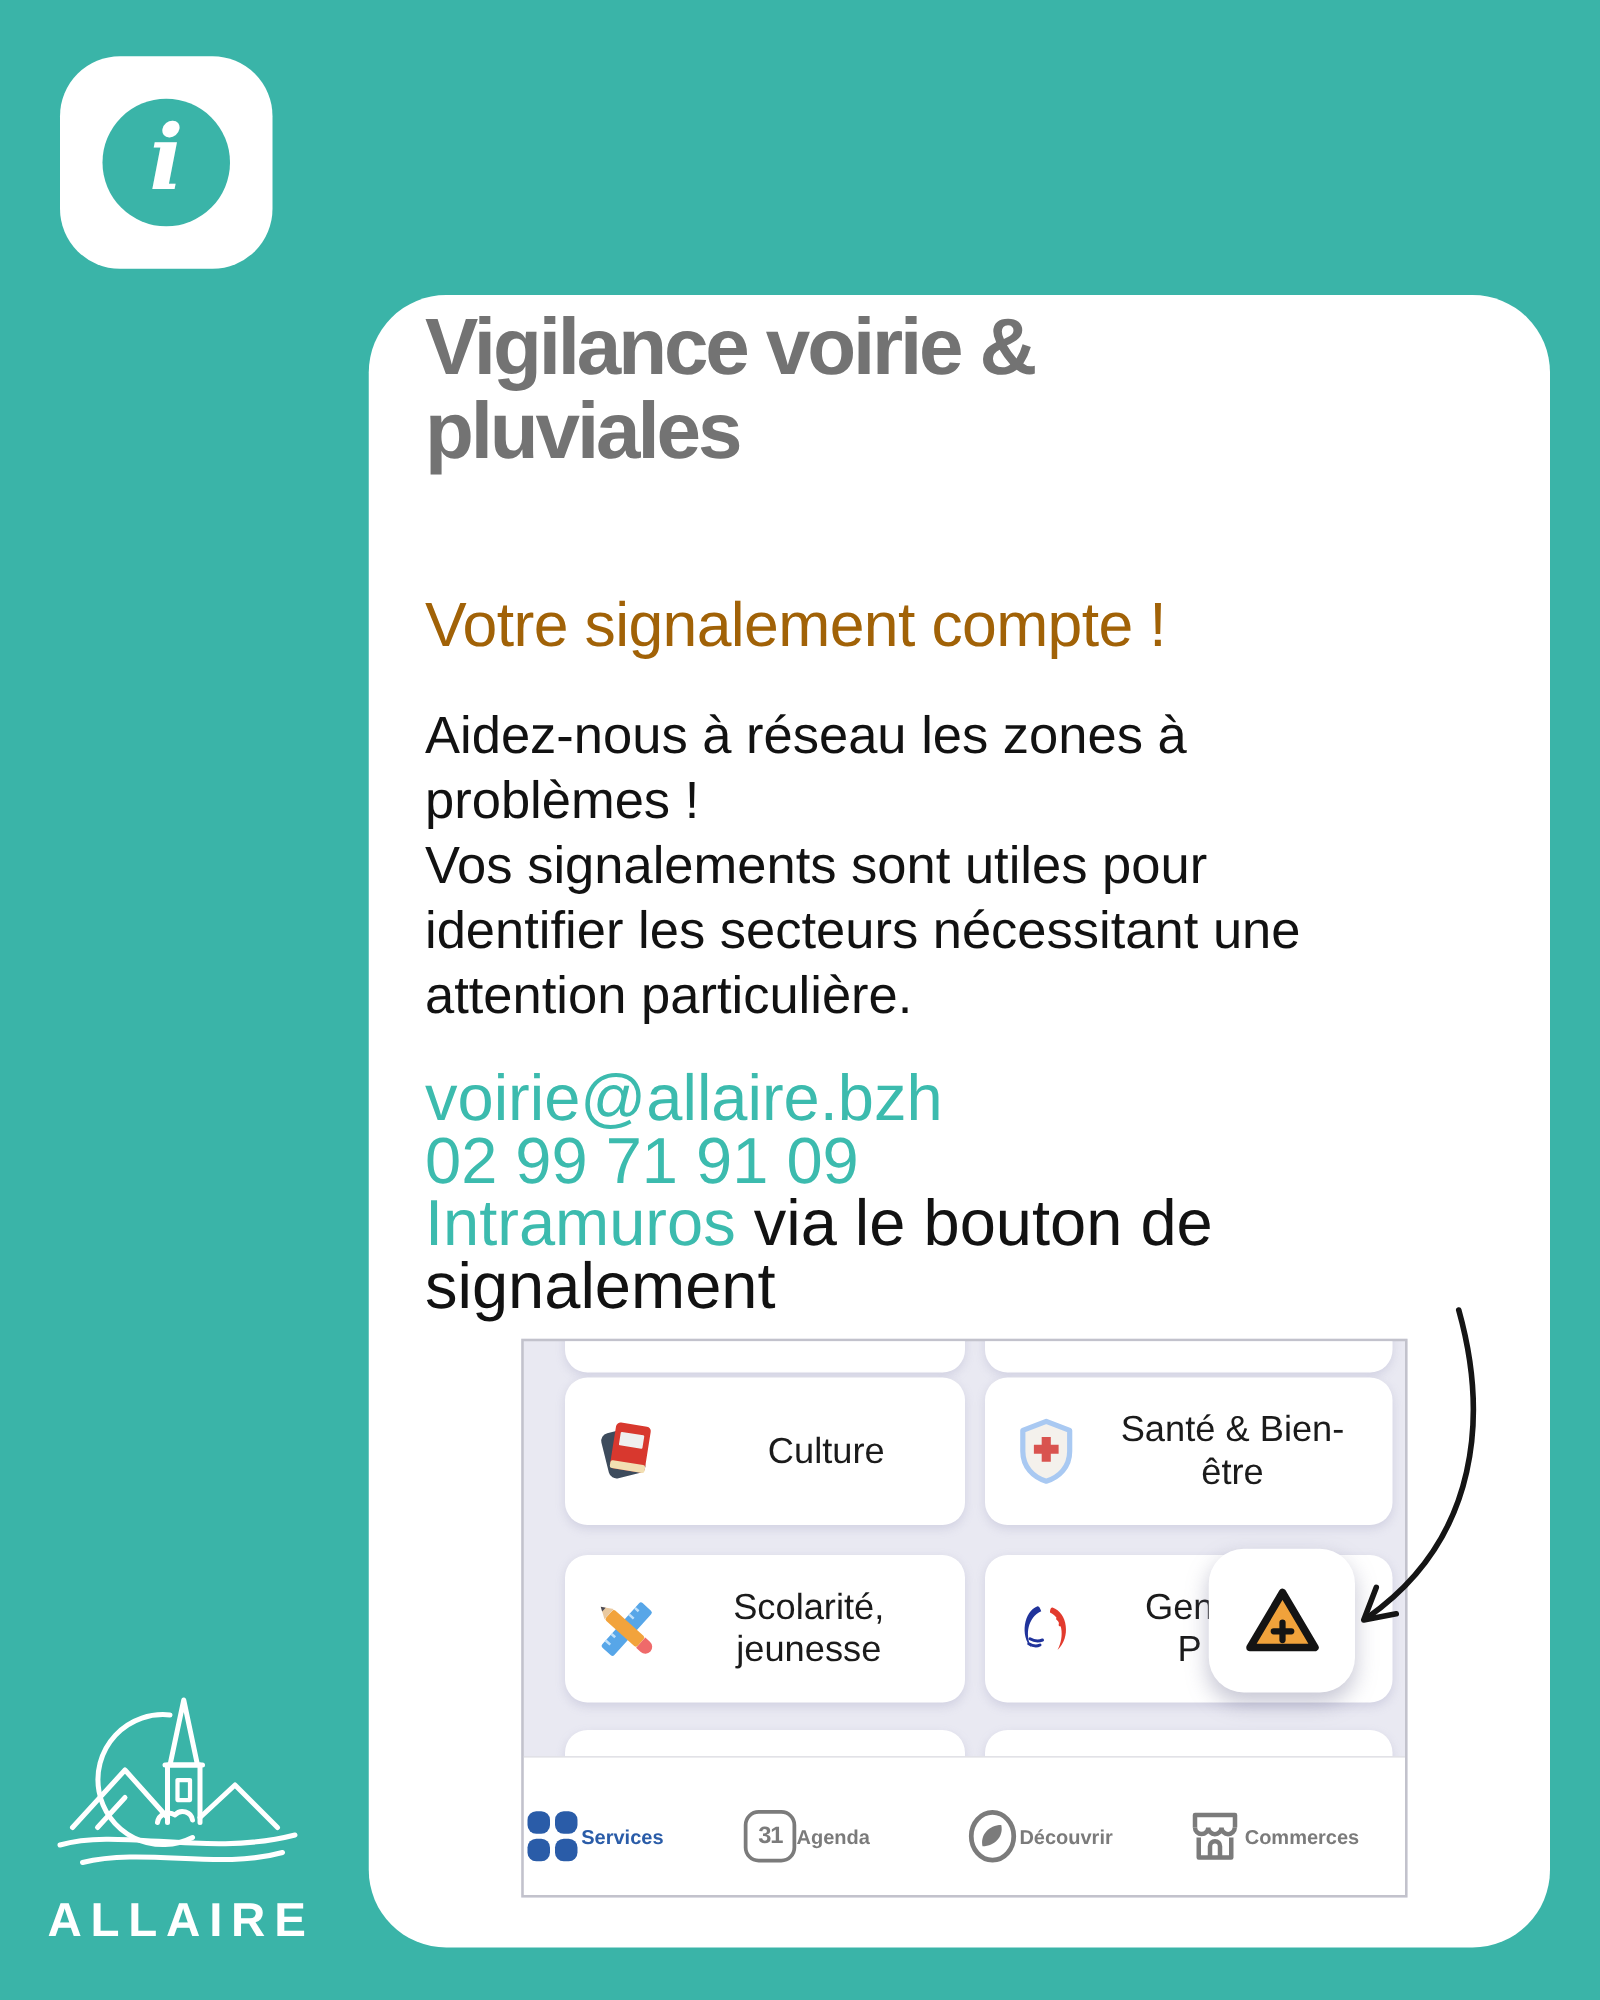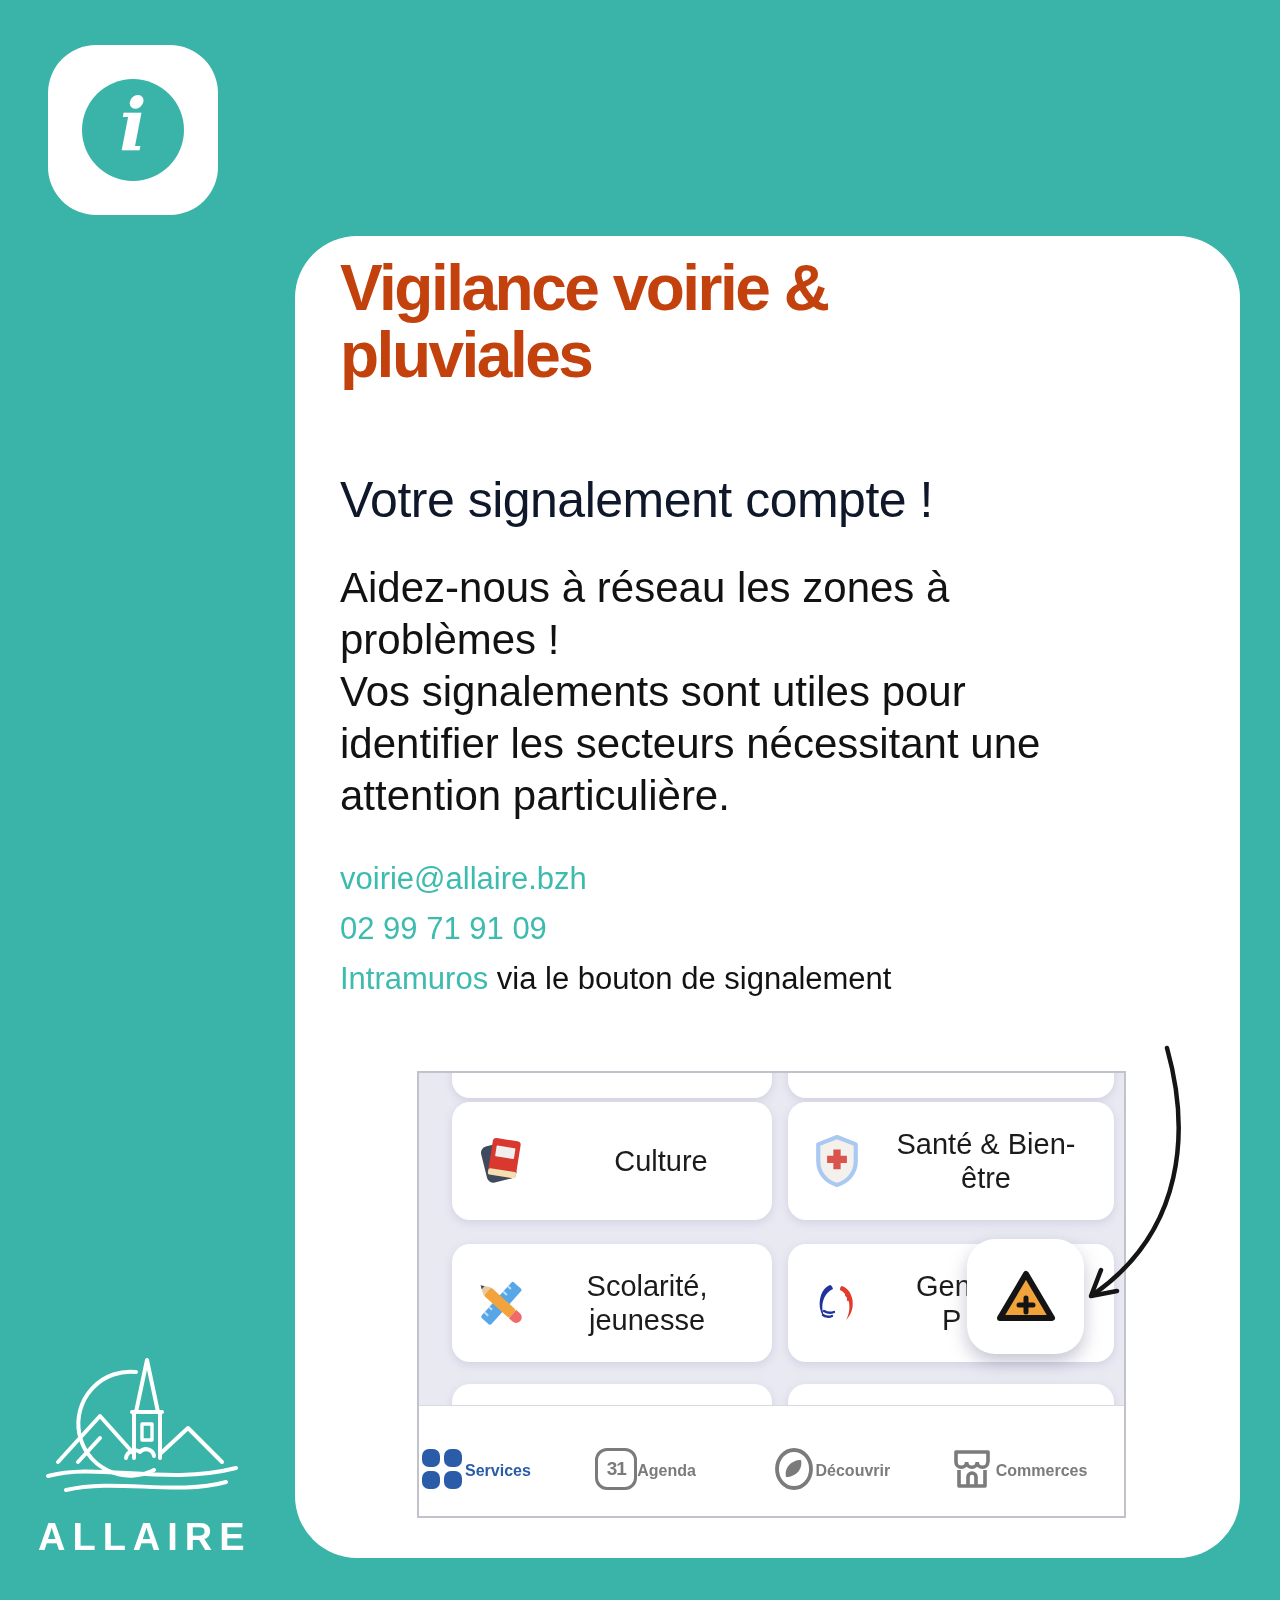--- a/index.html
+++ b/index.html
@@ -10,26 +10,26 @@
   .info-badge{position:absolute;left:48px;top:45px;width:170px;height:170px;background:#ffffff;
               border-radius:48px;display:flex;align-items:center;justify-content:center;}
   .info-circle{width:102px;height:102px;border-radius:50%;background:#3ab4a8;
                display:flex;align-items:center;justify-content:center;}
   .info-i{font-family:"DejaVu Serif",serif;font-style:italic;font-weight:bold;color:#ffffff;
           font-size:72px;line-height:1;margin-top:-8px;}
 
   
   .card{position:absolute;left:295px;top:236px;width:945px;height:1322px;background:#ffffff;
         border-radius:62px;}
-  .title{position:absolute;left:45px;top:19px;font-size:64px;line-height:67px;font-weight:bold;
-         letter-spacing:-2.5px;color:#c2410c;}
-  .subtitle{position:absolute;left:45px;top:236px;font-size:50px;line-height:56px;color:#0f172a;
+  .title{position:absolute;left:45px;top:8px;font-size:64px;line-height:67px;font-weight:bold;
+         letter-spacing:-2.5px;color:#737373;}
+  .subtitle{position:absolute;left:45px;top:236px;font-size:50px;line-height:56px;color:#a16207;
             letter-spacing:-0.5px;}
   .bodytext{position:absolute;left:45px;top:326px;font-size:42px;line-height:52px;color:#121212;}
-  .contact{position:absolute;left:45px;top:618px;font-size:31px;line-height:50px;color:#121212;}
+  .contact{position:absolute;left:45px;top:618px;font-size:52px;line-height:50px;color:#121212;}
   .teal{color:#3cbbae;}
 
   
   .shot{position:absolute;left:122px;top:835px;width:709px;height:447px;background:#e9e9f2;
         border:2px solid #c2c2cc;box-sizing:border-box;overflow:hidden;}
   .tile{position:absolute;background:#ffffff;border-radius:18px;
         box-shadow:0 3px 8px rgba(150,150,185,0.28);display:flex;align-items:center;padding:0 14px;
         box-sizing:border-box;}
   .tile .ticon{width:70px;display:flex;align-items:center;justify-content:center;flex:none;}
   .tile .tlabel{flex:1;text-align:center;font-size:29px;line-height:34px;color:#1b1b1b;}

